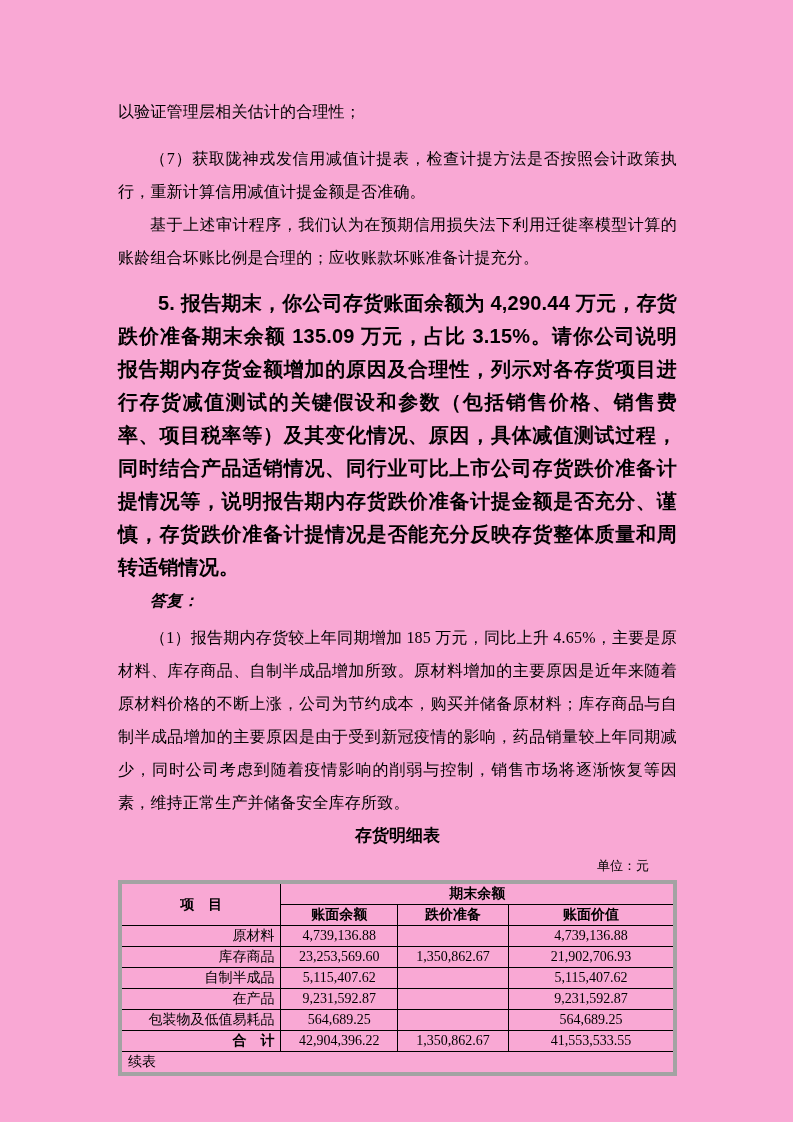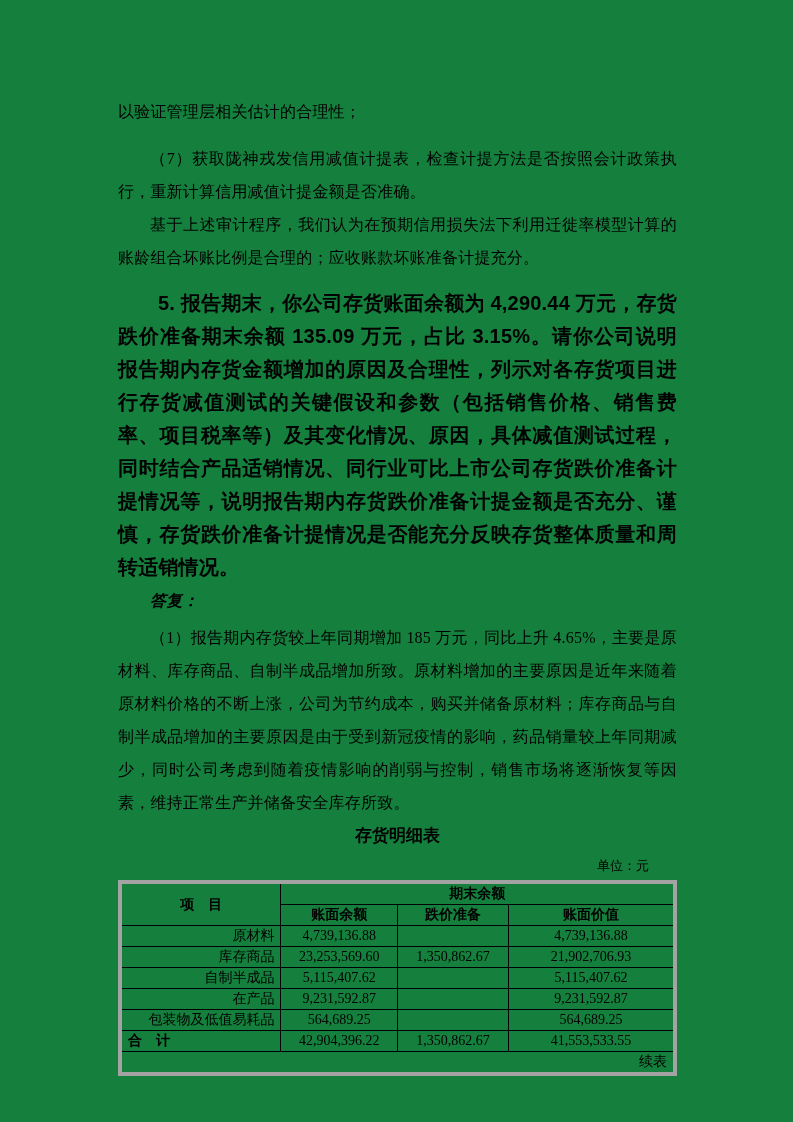--- a/index.html
+++ b/index.html
@@ -5,21 +5,21 @@
   html, body {
     margin: 0;
     padding: 0;
     background: #ffffff;
   }
   .page {
     position: relative;
     width: 793px;
     height: 1122px;
     margin: 0 auto;
-    background: #15803d;
+    background: #f9a8d4;
     box-sizing: border-box;
     padding: 95px 116px 0 118px;
     font-family: "Liberation Serif", "DejaVu Serif", serif;
     color: #000000;
     overflow: hidden;
   }
   .para {
     margin: 0;
     font-size: 16px;
     line-height: 33px;
@@ -73,25 +73,25 @@
     white-space: nowrap;
   }
   table.inv th {
     font-weight: bold;
     font-family: "Liberation Sans", "DejaVu Sans", sans-serif;
     text-align: center;
   }
   td.item { text-align: right; }
   td.num  { text-align: center; padding-right: 8px; }
   td.total-item {
-    text-align: left;
+    text-align: right;
     font-weight: bold;
     font-family: "Liberation Sans", "DejaVu Sans", sans-serif;
   }
-  td.continued { text-align: right; }
+  td.continued { text-align: left; }
 </style>
 </head>
 <body>
 
 <div class="page">
 
   <p class="para">以验证管理层相关估计的合理性；</p>
 
   <p class="para indent mt14">（7）获取陇神戎发信用减值计提表，检查计提方法是否按照会计政策执行，重新计算信用减值计提金额是否准确。</p>
 

